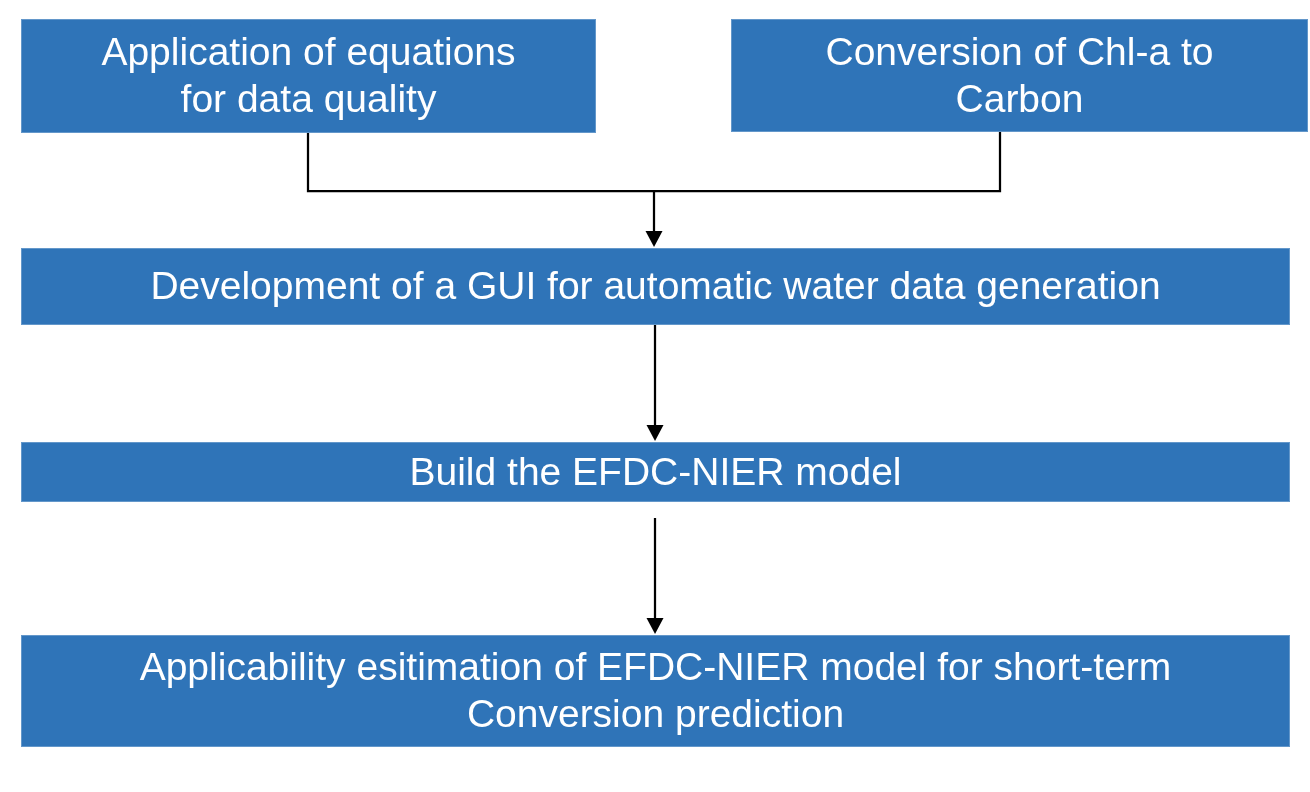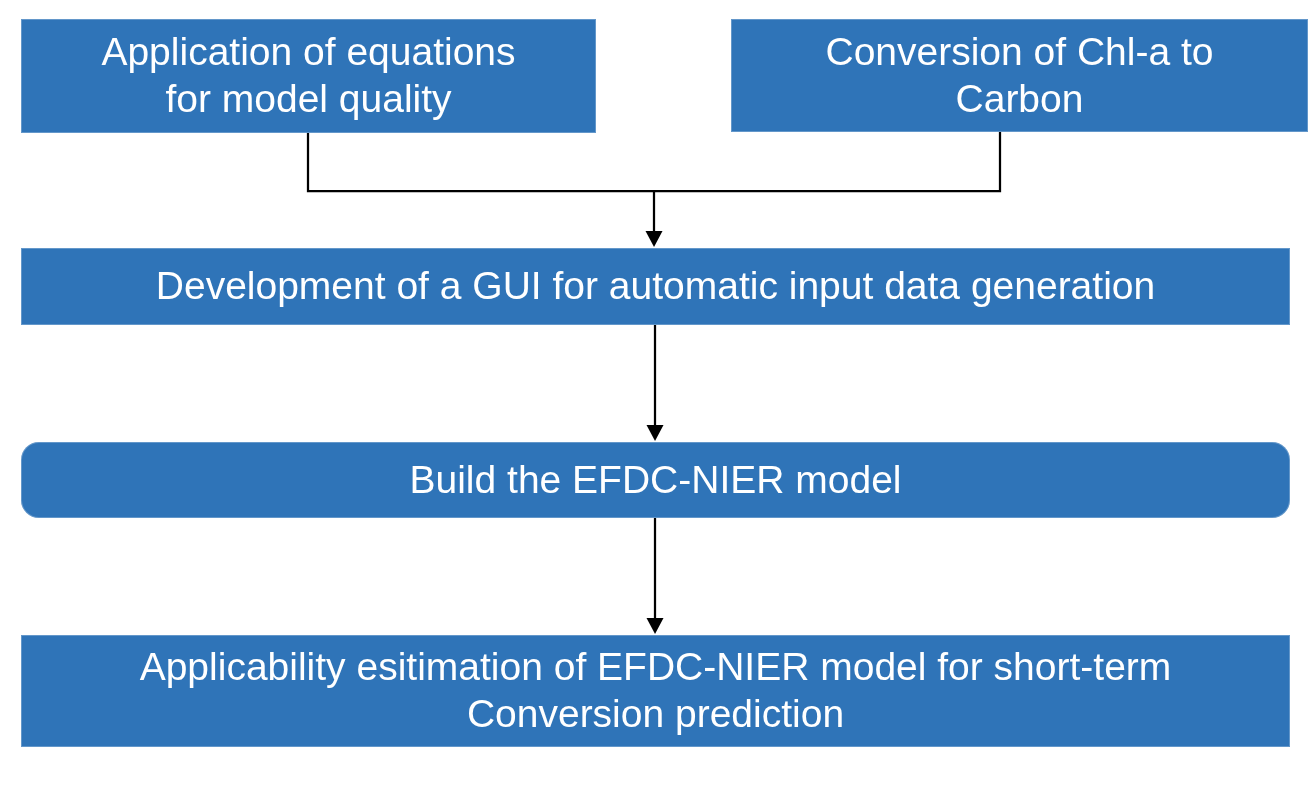--- a/index.html
+++ b/index.html
@@ -30,21 +30,21 @@
     align-items:center;justify-content:center;
     text-align:center;
     font-size:39px;
     line-height:1.2;
     box-shadow:inset 0 0 0 1px rgba(255,255,255,0.25);
   }
   .node .line{display:block;white-space:nowrap;}
   .node-a{left:21px;top:19px;width:575px;height:114px;}
   .node-b{left:711px;top:19px;width:577px;height:113px;margin-left:20px;}
   .node-c{left:21px;top:248px;width:1269px;height:77px;}
-  .node-d{left:21px;top:442px;width:1269px;height:76px;border-radius:18px;}
+  .node-d{left:21px;top:442px;width:1269px;height:60px;}
   .node-e{left:21px;top:635px;width:1269px;height:112px;}
 </style>
 </head>
 <body>
 
 <div class="canvas">
 
   <svg class="connectors" viewBox="0 0 1310 792" xmlns="http://www.w3.org/2000/svg" aria-hidden="true">
 
     <path d="M308 133 L308 191 L1000 191 L1000 132"></path>
@@ -54,30 +54,30 @@
 
     <path d="M655 325 L655 428"></path>
     <polygon points="655,441 646.5,425 663.5,425"></polygon>
 
     <path d="M655 518 L655 621"></path>
     <polygon points="655,634 646.5,618 663.5,618"></polygon>
   </svg>
 
   <div class="node node-a">
     <span class="line">Application of equations</span>
-    <span class="line">for model quality</span>
+    <span class="line">for data quality</span>
   </div>
 
   <div class="node node-b">
     <span class="line">Conversion of Chl-a to</span>
     <span class="line">Carbon</span>
   </div>
 
   <div class="node node-c">
-    <span class="line">Development of a GUI for automatic input data generation</span>
+    <span class="line">Development of a GUI for automatic water data generation</span>
   </div>
 
   <div class="node node-d">
     <span class="line">Build the EFDC-NIER model</span>
   </div>
 
   <div class="node node-e">
     <span class="line">Applicability esitimation of EFDC-NIER model for short-term</span>
     <span class="line">Conversion prediction</span>
   </div>

